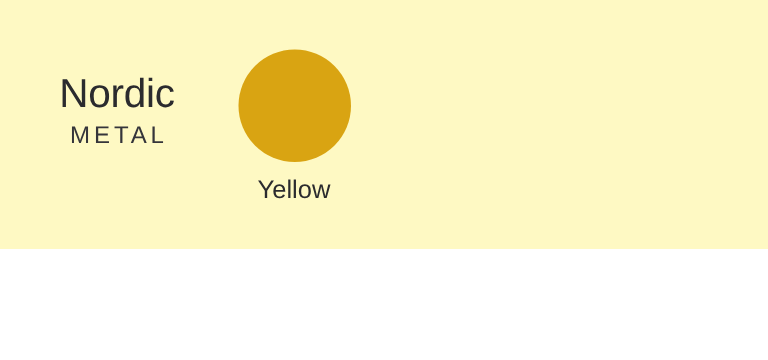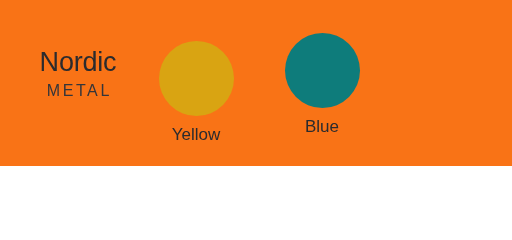--- a/index.html
+++ b/index.html
@@ -60,21 +60,21 @@
   }
   .swatch {
     position: absolute;
     top: 0;
     width: 96px;
     height: 112px;
     display: flex;
     flex-direction: column;
     align-items: center;
   }
-  .swatch[data-index="0"] { left: 0px; justify-content: flex-end; }
+  .swatch[data-index="0"] { left: 0px; }
   .swatch[data-index="1"] { left: 126px; }
   .swatch[data-index="2"] { left: 259px; }
 
   .swatch-dot {
     width: 75px;
     height: 75px;
     border-radius: 50%;
     background: #cccccc;
     flex: none;
   }
@@ -84,34 +84,30 @@
     font-size: 17px;
     font-weight: 300;
     line-height: 1.15;
     color: #2b2b2e;
     white-space: nowrap;
   }
 </style>
 </head>
 <body style="background: rgb(255, 255, 255);">
 
-<div id="palette-board" style="background: #f97316;">
+<div id="palette-board" style="background: #fef9c3;">
 
   <div class="brand-lockup">
     <div class="brand-wordmark" style="color: rgb(43, 43, 46);">Nordic</div>
     <div class="brand-subword">METAL</div>
   </div>
 
   <div class="swatch-row">
 
     <div class="swatch" data-index="0">
       <div class="swatch-dot" style="background: rgb(217, 164, 18);"></div>
       <div class="swatch-label" style="color: rgb(43, 43, 46);">Yellow</div>
     </div>
 
-    <div class="swatch" data-index="1">
-      <div class="swatch-dot" style="background: rgb(14, 124, 123);"></div>
-      <div class="swatch-label" style="color: rgb(43, 43, 46);">Blue</div>
-    </div>
 
 
   </div>
 </div>
 
 </body></html>

